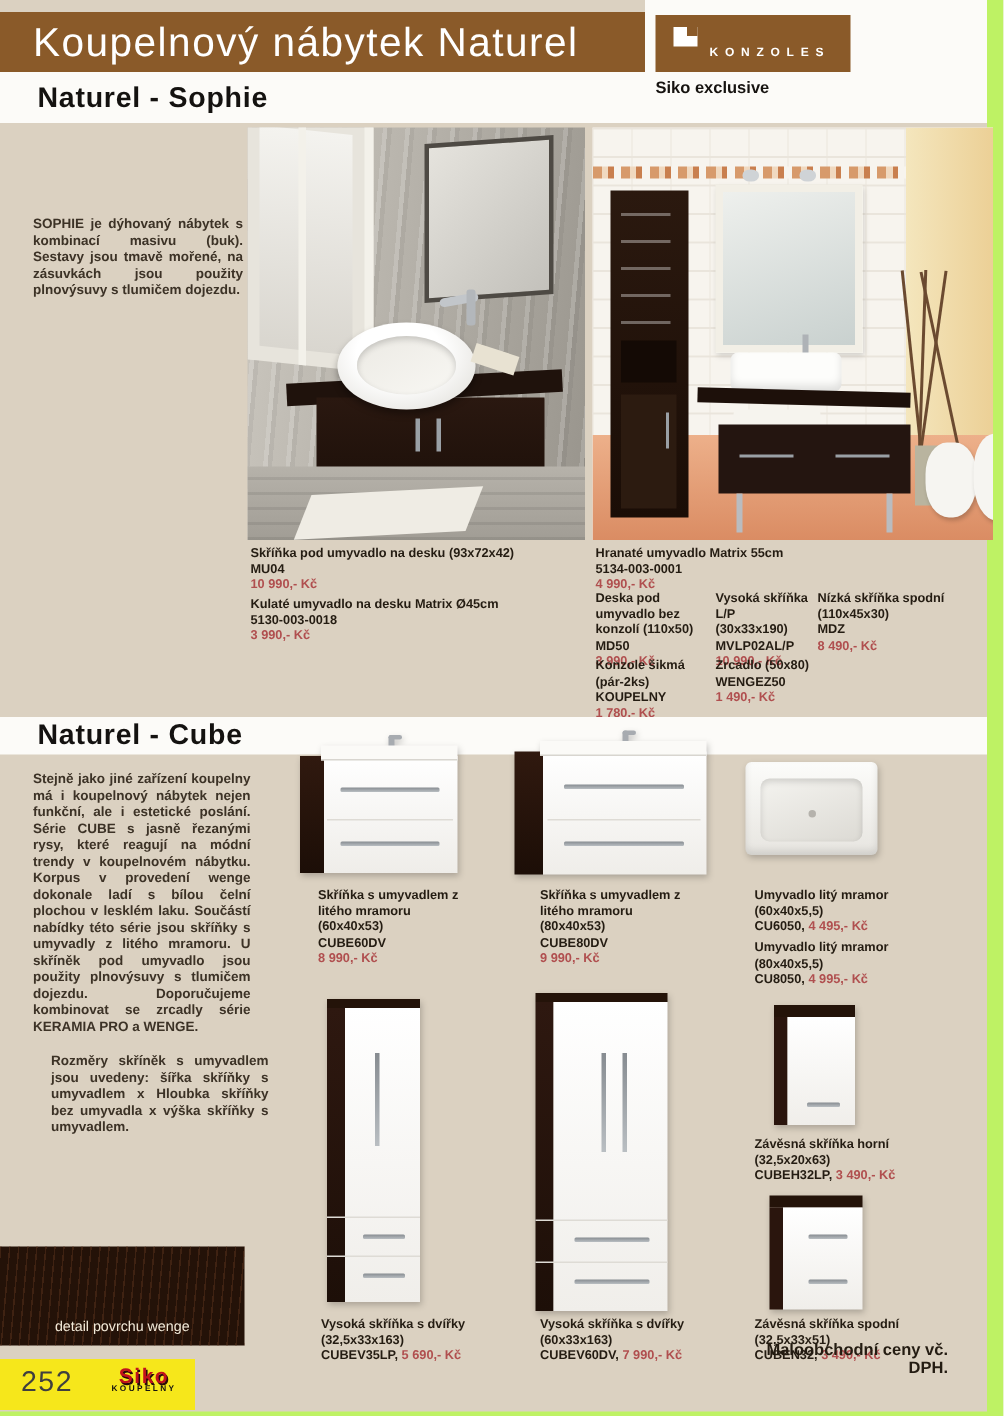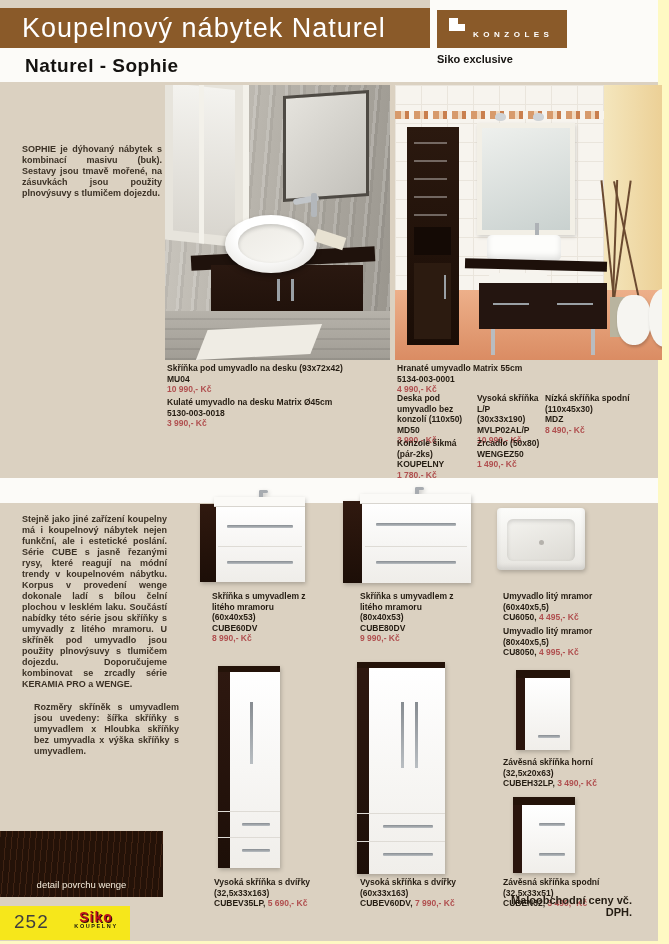--- a/index.html
+++ b/index.html
@@ -1,16 +1,16 @@
 <!DOCTYPE html>
 <html><head>
 <meta charset="utf-8">
 <style>
   html,body{margin:0;padding:0;background:#fff;}
-  .page{position:relative;width:669px;height:944px;background:#fef9c3;overflow:hidden;
+  .page{position:relative;width:669px;height:944px;background:#bef264;overflow:hidden;
         font-family:"Liberation Sans",sans-serif;}
   .abs{position:absolute;}
   .beige{left:0;top:0;width:658px;height:941px;background:#dbd1c1;}
   .top-white{left:0;top:0;width:658px;height:82px;background:#fcfbf8;}
   .topstrip{left:0;top:0;width:430px;height:8px;background:#dbd1c1;}
   .header-bar{left:0;top:8px;width:430px;height:40px;background:#8a5a29;}
   .header-bar span{display:block;color:#fff;font-size:27px;line-height:40px;padding-left:22px;
         letter-spacing:1px;font-weight:normal;}
   .logo-box{left:437px;top:10px;width:130px;height:38px;background:#8a5a29;}
   .logo-sq{position:absolute;left:12px;top:8px;width:16px;height:13px;background:#fff;}
@@ -232,20 +232,21 @@
     <span class="price">1 780,- Kč</span>
   </div>
   <div class="abs cap" style="left:477px;top:438px;width:74px;">
     <span>Zrcadlo (50x80)</span>
     <span>WENGEZ50</span>
     <span class="price">1 490,- Kč</span>
   </div>
 
 
   <div class="abs strip-cube"></div>
+  <div class="abs h-section" style="left:25px;top:480px;">Naturel - Cube</div>
 
   <div class="abs introtext" style="left:22px;top:514px;width:145px;">Stejně jako jiné zařízení koupelny má i koupelnový nábytek nejen funkční, ale i estetické poslání. Série CUBE s jasně řezanými rysy, které reagují na módní trendy v koupelnovém nábytku. Korpus v provedení wenge dokonale ladí s bílou čelní plochou v lesklém laku. Součástí nabídky této série jsou skříňky s umyvadly z litého mramoru. U skříněk pod umyvadlo jsou použity plnovýsuvy s tlumičem dojezdu. Doporučujeme kombinovat se zrcadly série KERAMIA PRO a WENGE.</div>
   <div class="abs introtext" style="left:34px;top:702px;width:145px;">Rozměry skříněk s umyvadlem jsou uvedeny: šířka skříňky s umyvadlem x Hloubka skříňky bez umyvadla x výška skříňky s umyvadlem.</div>
 
   <div class="abs pimg van" style="left:200px;top:497px;width:105px;height:88px;">
     <div class="faucet"></div>
     <div class="side"></div>
     <div class="front"></div>
     <div class="ctop"></div>
     <div class="dr d1">

